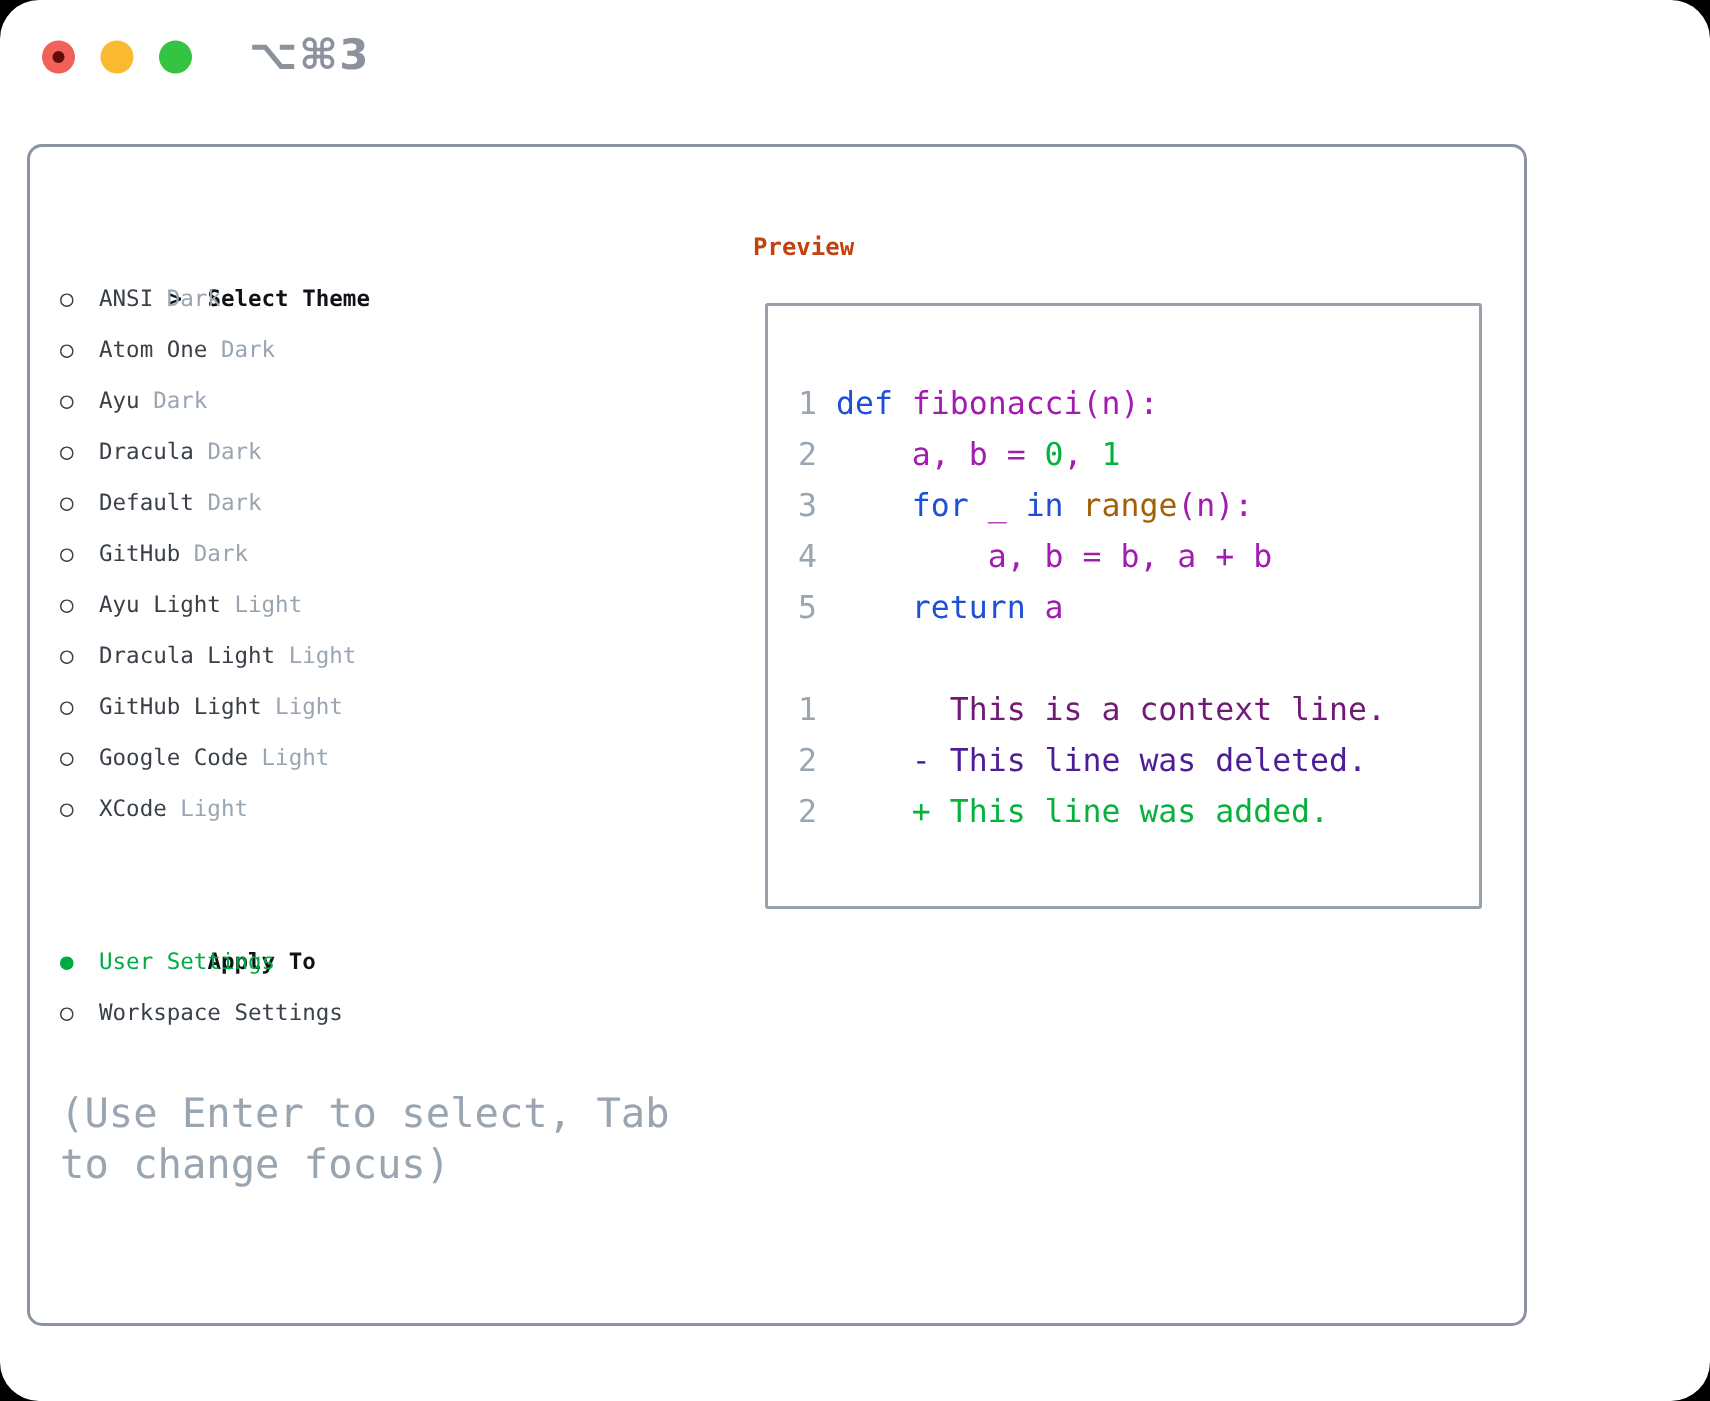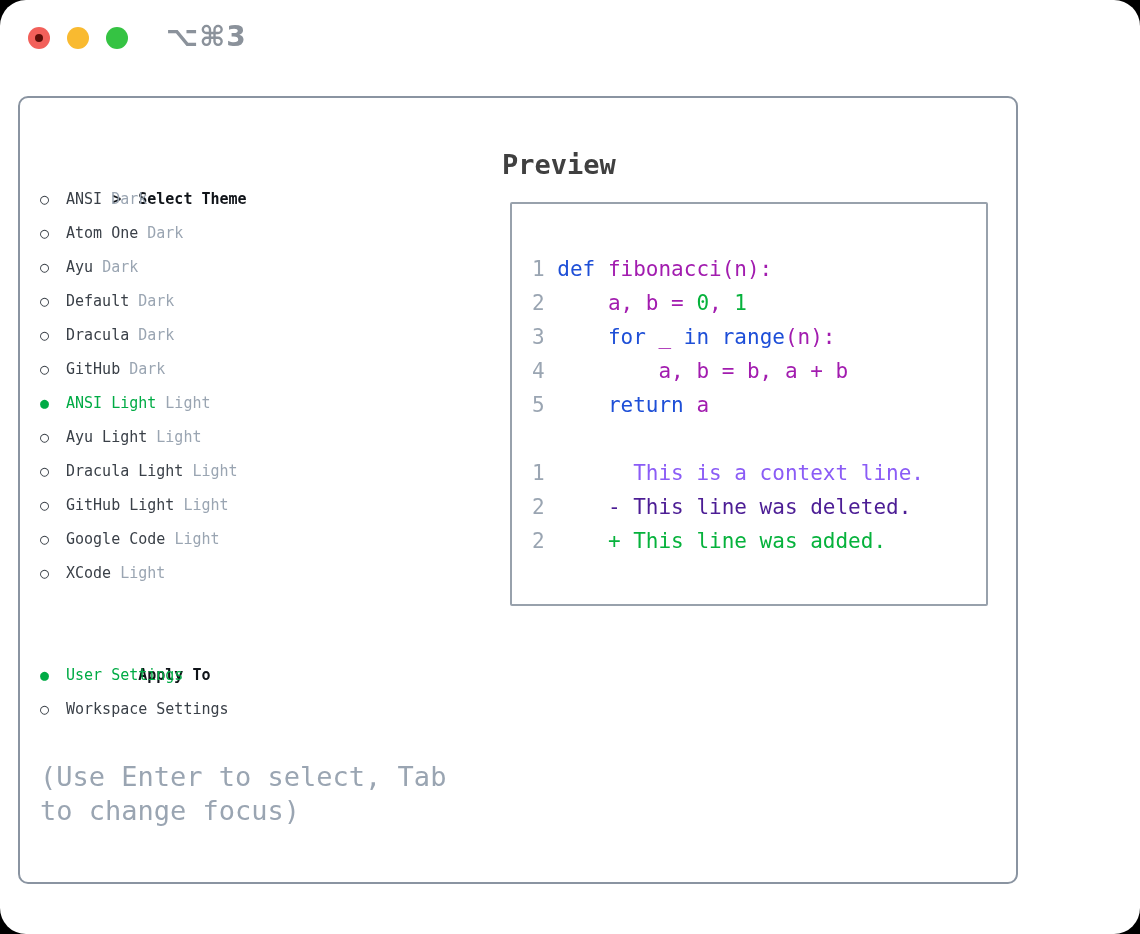--- a/index.html
+++ b/index.html
@@ -31,31 +31,31 @@
   .row.header{font-weight:bold;color:#0f1318;}
   .row.header .mk{color:#0f1318;font-weight:bold;}
   .row .tag{color:#9aa5b2;}
   .row.selected, .row.selected .mk, .row.selected .name{color:#00ab45;}
   .row.selected .tag{color:#9aa5b2;}
   .spacer{height:34px;}
   .hint{width:432px;font-size:27px;line-height:34px;color:#9aa5b2;white-space:normal;}
 
   
   .preview-label{position:absolute;left:482px;top:50px;height:34px;line-height:34px;
-                 font-size:27px;font-weight:bold;color:#404040;}
+                 font-size:16px;font-weight:bold;color:#c2410c;}
   .preview-box{position:absolute;left:490px;top:104px;width:478px;height:404px;
                border:2px solid #98a1ac;border-radius:2px;background:#fff;box-sizing:border-box;}
   .codepre{margin:0;padding:48px 0 0 20px;font-size:21px;line-height:34px;
            font-family:"DejaVu Sans Mono","Liberation Mono",monospace;white-space:pre;}
   .codepre .ln{color:#9aa5b2;}
   .seg-default{color:#a21caf;margin-top:20px;}
   .seg-keyword{color:#1e4fd7;}
-  .seg-builtin{color:#1d4ed8;text-align:center;}
+  .seg-builtin{color:#a16207;text-align:center;}
   .seg-number{color:#06b23c;}
-  .diff-context{color:#8b5cf6;}
+  .diff-context{color:#701a75;}
   .diff-deleted{color:#4c1d95;}
   .diff-added{color:#06b23c;}
 </style>
 </head>
 <body>
 
 <div class="window">
 
   <div class="titlebar">
     <span class="light red">
@@ -70,24 +70,23 @@
 
     <div class="left-col">
       <div class="row header">
         <span class="mk">&gt;</span><span>Select Theme</span>
       </div>
 
       <div id="theme-list">
           <div class="row item"><span class="mk">○</span><span class="name">ANSI</span> <span class="tag">Dark</span></div>
           <div class="row item"><span class="mk">○</span><span class="name">Atom One</span> <span class="tag">Dark</span></div>
           <div class="row item"><span class="mk">○</span><span class="name">Ayu</span> <span class="tag">Dark</span></div>
+          <div class="row item"><span class="mk">○</span><span class="name">Dracula</span> <span class="tag">Dark</span></div>
           <div class="row item"><span class="mk">○</span><span class="name">Default</span> <span class="tag">Dark</span></div>
-          <div class="row item"><span class="mk">○</span><span class="name">Dracula</span> <span class="tag">Dark</span></div>
           <div class="row item"><span class="mk">○</span><span class="name">GitHub</span> <span class="tag">Dark</span></div>
-          <div class="row item selected"><span class="mk">●</span><span class="name">ANSI Light</span> <span class="tag">Light</span></div>
           <div class="row item"><span class="mk">○</span><span class="name">Ayu Light</span> <span class="tag">Light</span></div>
           <div class="row item"><span class="mk">○</span><span class="name">Dracula Light</span> <span class="tag">Light</span></div>
           <div class="row item"><span class="mk">○</span><span class="name">GitHub Light</span> <span class="tag">Light</span></div>
           <div class="row item"><span class="mk">○</span><span class="name">Google Code</span> <span class="tag">Light</span></div>
           <div class="row item"><span class="mk">○</span><span class="name">XCode</span> <span class="tag">Light</span></div>
         </div>
 
       <div class="spacer"></div>
 
       <div class="row header">

